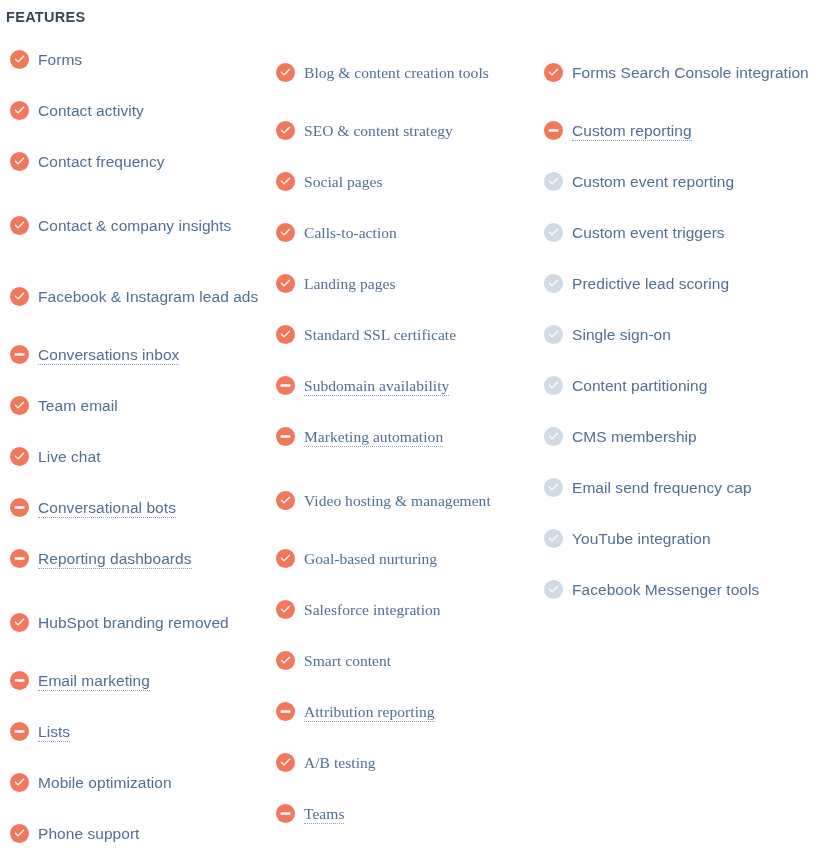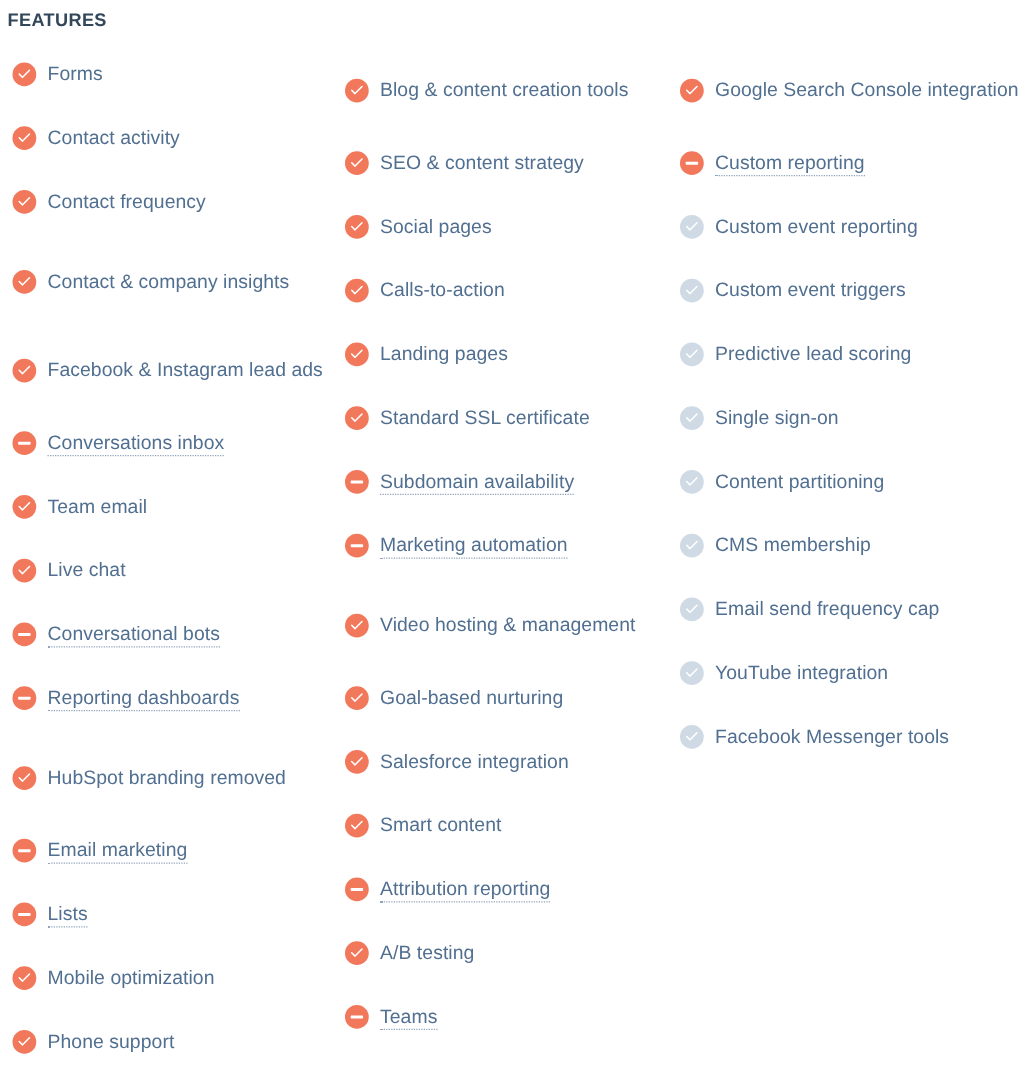--- a/index.html
+++ b/index.html
@@ -42,21 +42,21 @@
     position: absolute;
     left: 0;
     top: 44px;
     width: 829px;
   }
   .column {
     position: absolute;
     top: 0;
   }
   .col-1 { left: 10px;  width: 252px; }
-  .col-2 { left: 276px; width: 252px; }
+  .col-2 { left: 276px; width: 252px; font-family: Liberation Serif, serif; }
   .col-3 { left: 544px; width: 280px; }
 
   
   .feature-row {
     position: relative;
     display: flex;
     align-items: center;
     min-height: 31px;
     margin-bottom: 20px;
   }
@@ -353,21 +353,21 @@
           <span class="label-wrap"><span class="feature-label">Teams</span></span>
         </div>
       </div>
     <div class="column col-3">
         <div class="feature-row two-line">
           <span class="feature-icon icon-check-on">
             <svg viewBox="0 0 19 19">
               <path class="icon-glyph" d="M14.05 5.85 a0.62 0.62 0 0 0 -0.9 -0.03 L8.02 11.0 l-2.2 -2.18 a0.62 0.62 0 0 0 -0.9 0.86 l2.66 2.63 a0.62 0.62 0 0 0 0.9 -0.02 l5.58 -5.6 a0.62 0.62 0 0 0 -0.01 -0.84 z"></path>
             </svg>
           </span>
-          <span class="label-wrap"><span class="feature-label">Google Search Console integration</span></span>
+          <span class="label-wrap"><span class="feature-label">Forms Search Console integration</span></span>
         </div>
         <div class="feature-row dotted">
           <span class="feature-icon icon-minus-on">
             <svg viewBox="0 0 19 19">
               <path class="icon-glyph" d="M5.1 8.3 h8.8 a0.55 0.55 0 0 1 0.55 0.55 v1.3 a0.55 0.55 0 0 1 -0.55 0.55 h-8.8 a0.55 0.55 0 0 1 -0.55 -0.55 v-1.3 a0.55 0.55 0 0 1 0.55 -0.55 z"></path>
             </svg>
           </span>
           <span class="label-wrap"><span class="feature-label">Custom reporting</span></span>
         </div>
         <div class="feature-row">

